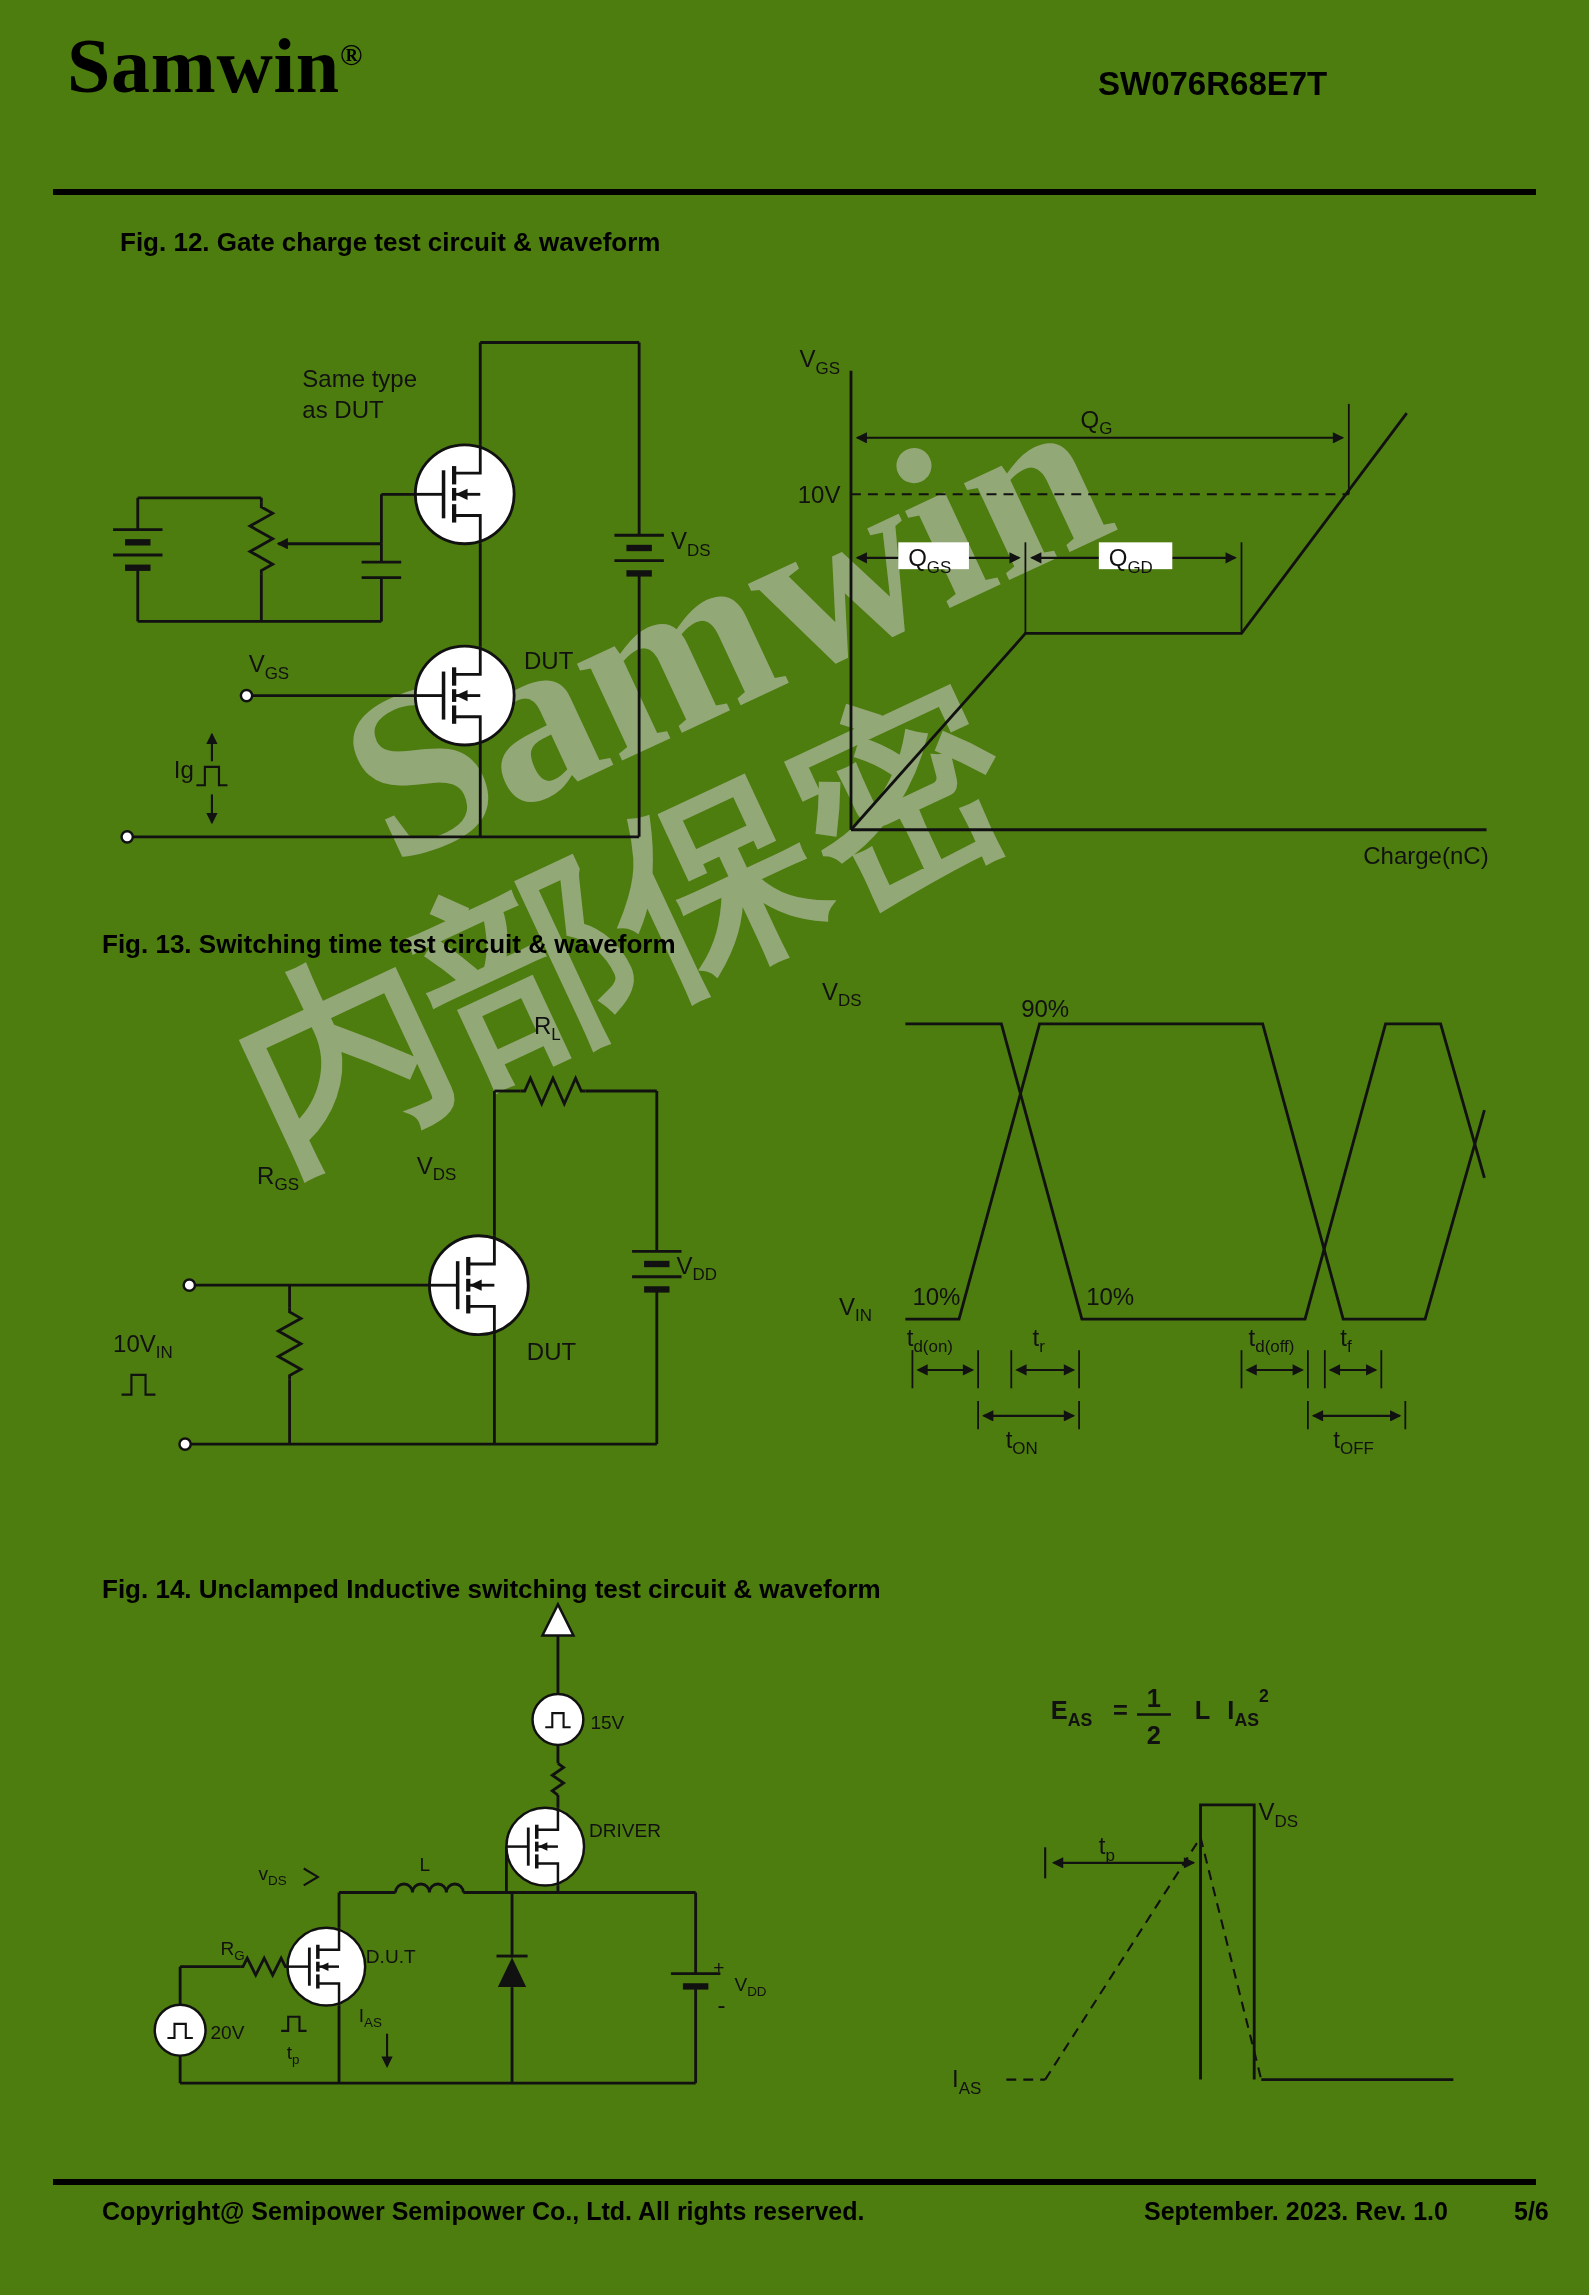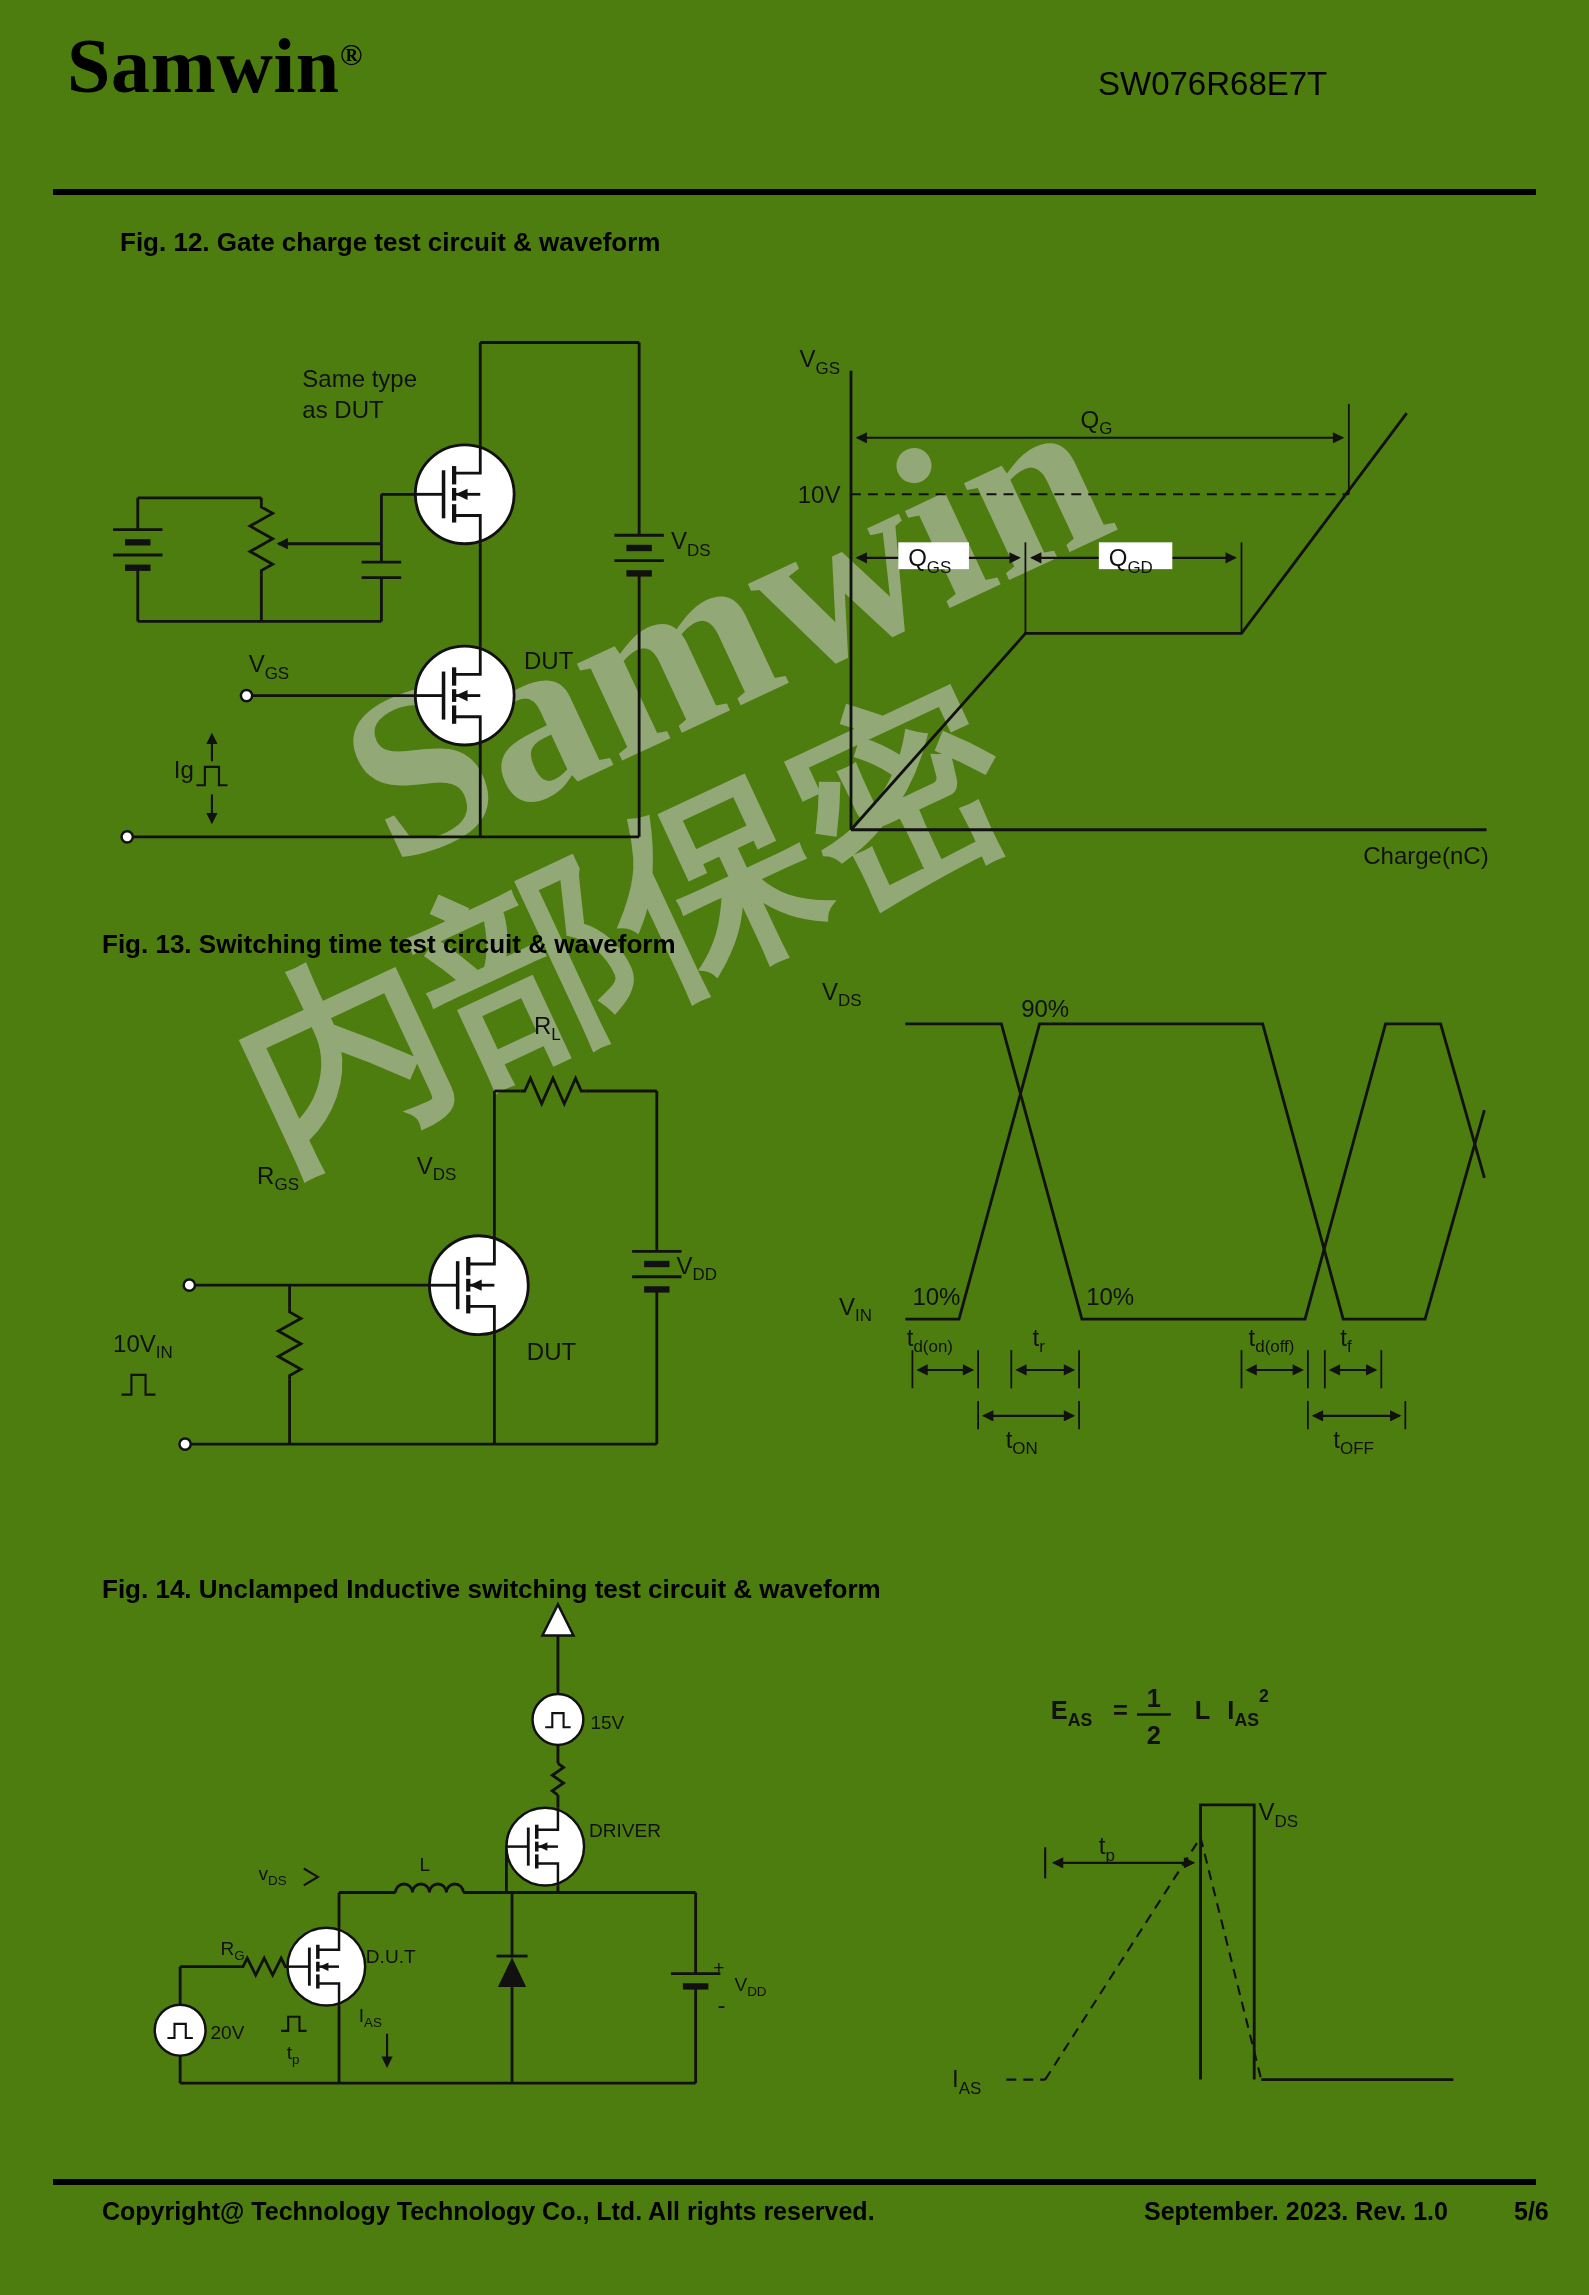--- a/index.html
+++ b/index.html
@@ -2,21 +2,21 @@
 <html style="font-size:11.3px"><head>
 <meta charset="utf-8">
 <style>
   *{margin:0;padding:0;box-sizing:border-box}
   html,body{width:1589px;height:2295px;background:#fff}
   .page{position:relative;width:1589px;height:2295px;background:#4d7c0f;overflow:hidden;
         font-family:"Liberation Sans",sans-serif;color:#000}
   .brand{position:absolute;left:67px;top:21px;font-family:"Liberation Serif",serif;
          font-weight:700;font-size:78px;letter-spacing:0.7px;z-index:3}
   .brand sup{font-size:30px;vertical-align:super}
-  .part{position:absolute;left:1098px;top:65px;font-size:33px;font-weight:400;z-index:3}
+  .part{position:absolute;left:1098px;top:65px;font-size:33px;font-weight:700;z-index:3}
   .rule{position:absolute;left:53px;width:1483px;height:6.4px;background:#000;z-index:3}
   .rule-top{top:189px}
   .rule-bottom{top:2179px}
   .fig-title{position:absolute;font-size:26px;font-weight:700;z-index:3}
   #fig12-title{left:120px;top:227px}
   #fig13-title{left:102px;top:929px}
   #fig14-title{left:102px;top:1574px}
   .watermark{position:absolute;left:42px;top:494px;width:1455px;z-index:1;
              transform:rotate(-25deg);text-align:center;color:#cdcdcd;opacity:.55;
              font-family:"Liberation Serif",serif;font-weight:700;pointer-events:none}
@@ -319,18 +319,18 @@
       <path class="wire" d="M1700,2945 V2556 H1776 V2945"></path>
       <line class="arrow" x1="1480" y1="2616" x2="1480" y2="2660"></line>
       <line class="arrow" x1="1492" y1="2638" x2="1690" y2="2638" marker-start="url(#ah)" marker-end="url(#ah)"></line>
       <text x="1556" y="2626"><tspan>t</tspan><tspan class="sub" dy="9">p</tspan></text>
       <text x="1782" y="2578"><tspan>V</tspan><tspan class="sub" dy="9">DS</tspan></text>
       <text x="1348" y="2956"><tspan>I</tspan><tspan class="sub" dy="9">AS</tspan></text>
     </g>
   </svg>
 
   <div class="rule rule-bottom"></div>
-  <div class="footer-copy">Copyright@ Technology Technology Co., Ltd. All rights reserved.</div>
+  <div class="footer-copy">Copyright@ Semipower Semipower Co., Ltd. All rights reserved.</div>
   <div class="footer-rev">September. 2023. Rev. 1.0</div>
   <div class="footer-page">5/6</div>
 
 </div>
 
 
 </body></html>

